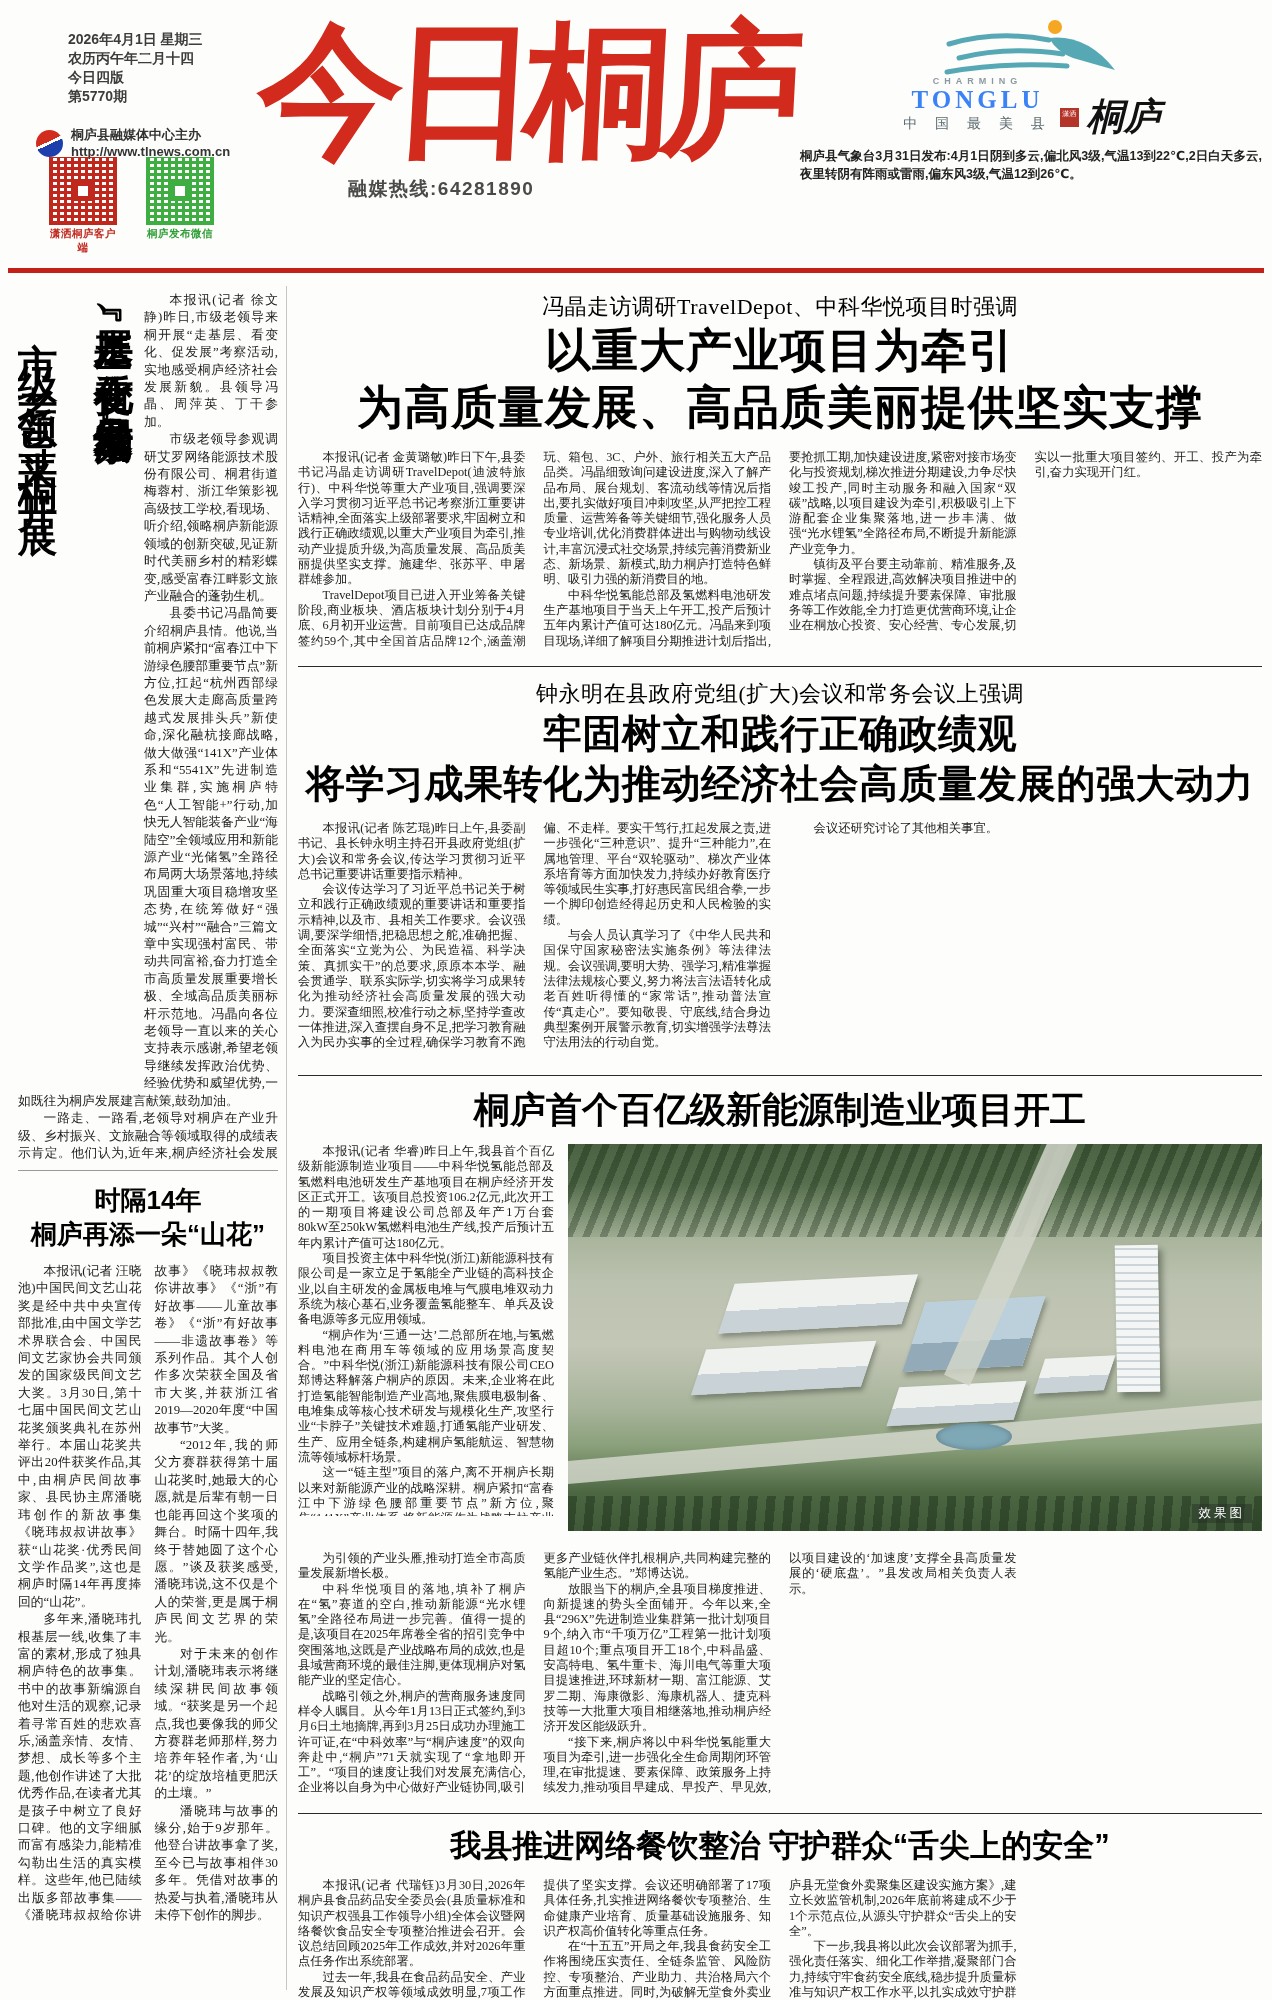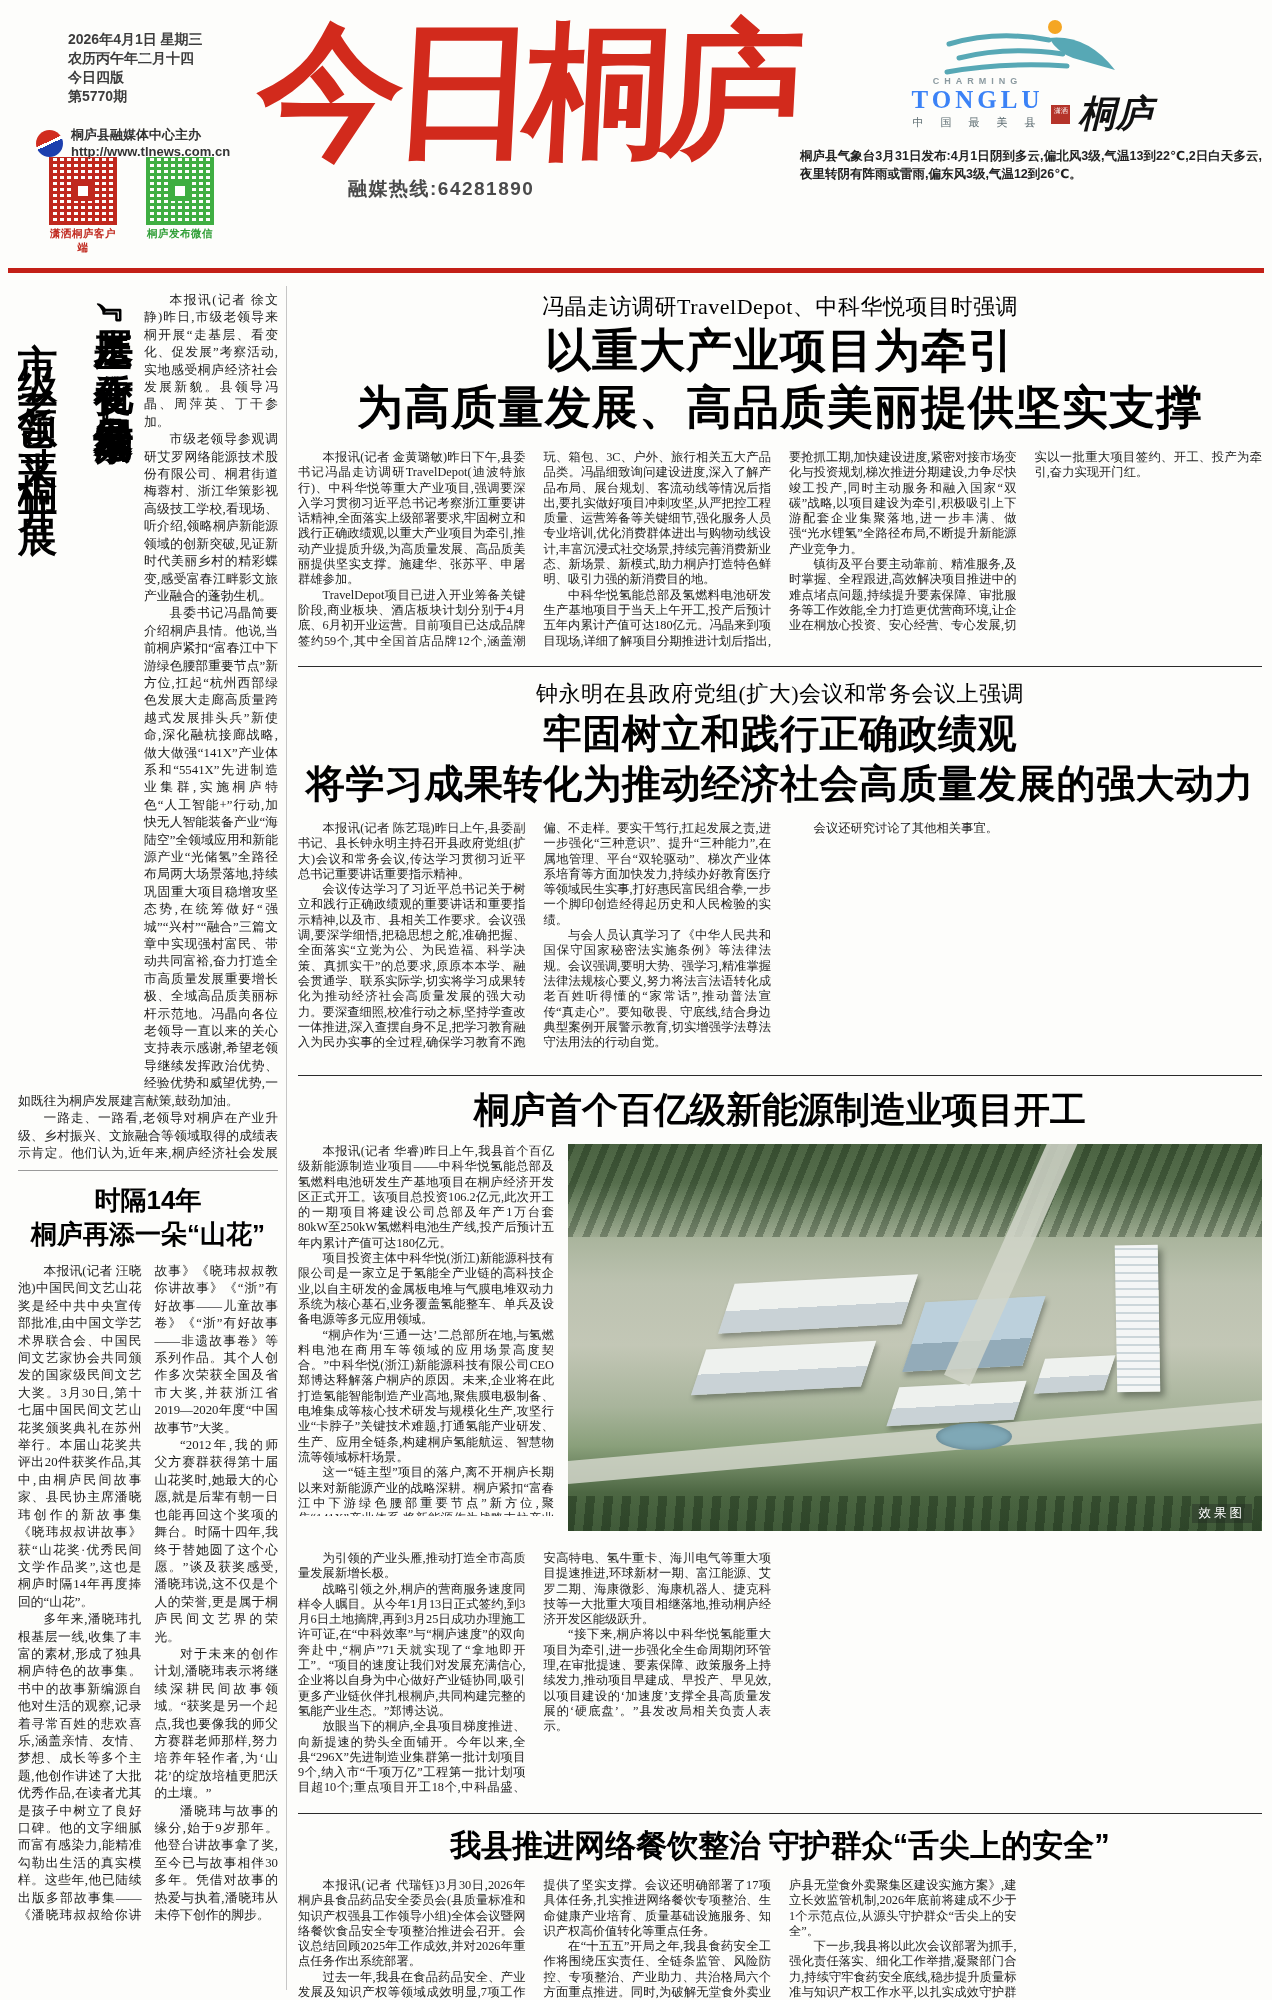--- a/index.html
+++ b/index.html
@@ -27,21 +27,21 @@
   .masthead{position:absolute;left:258px;top:6px;width:540px;height:175px;
      font-family:"DejaVu Serif","Liberation Serif",serif;font-weight:900;color:#d22a1c;
      font-size:146px;line-height:168px;letter-spacing:-12px;transform:skewX(-3deg);white-space:nowrap;}
   .hotline{position:absolute;left:348px;top:176px;font-size:19px;font-weight:700;color:#4a4a4a;letter-spacing:1.5px;}
   .brand{position:absolute;left:800px;top:18px;width:464px;height:126px;display:flex;flex-direction:column;align-items:center;}
   .brand svg{display:block;}
   .brand-line{display:flex;align-items:flex-end;gap:6px;margin-top:-4px;}
   .brand-eng{display:flex;flex-direction:column;align-items:center;}
   .charming{font-size:9px;letter-spacing:5px;color:#8b9aa0;font-weight:700;}
   .tonglu{font-size:25px;font-weight:700;color:#3b82f6;letter-spacing:4px;font-family:"Liberation Serif",serif;}
-  .bsub{font-size:11px;letter-spacing:7px;color:#5b6b70;margin-top:1px;}
+  .bsub{font-size:14px;letter-spacing:7px;color:#5b6b70;margin-top:1px;}
   .seal{width:19px;height:19px;background:#b5342a;color:#fff;font-size:7px;line-height:9px;text-align:center;padding-top:1px;box-sizing:border-box;margin:0 2px 6px 2px;}
   .cn-script{font-family:"DejaVu Serif","Liberation Serif",serif;font-style:italic;font-weight:900;font-size:37px;line-height:34px;color:#111;}
   .weather{position:absolute;left:800px;top:148px;width:462px;font-size:12.5px;line-height:17.5px;
      font-weight:600;color:#222;text-align:justify;}
   .red-rule{position:absolute;left:8px;right:8px;top:268px;height:5px;background:#c32017;}
   .vdivider{position:absolute;left:286px;top:286px;height:1704px;border-left:1px solid #c6c6c6;}
   
   .sidebar{position:absolute;left:18px;top:292px;width:260px;height:1708px;overflow:hidden;}
   .art-a{height:868px;overflow:hidden;}
   .vert-head{float:left;width:116px;height:784px;margin:4px 10px 4px 0;display:flex;justify-content:space-between;}
@@ -222,20 +222,21 @@
           <div class="bld" style="left:68%;top:55%;width:10%;height:9%;"></div>
           <div class="tower"></div>
           <div class="road" style="left:-5%;top:74%;width:112%;height:6%;transform:rotate(-5deg);"></div>
           <div class="road" style="left:62%;top:-6%;width:4%;height:70%;transform:rotate(24deg);"></div>
           <div class="pond"></div>
           <div class="photo-cap">效果图</div>
         </div>
       </div>
       <div class="cols4 a3-cont">
           <p>为引领的产业头雁,推动打造全市高质量发展新增长极。</p>
+          <p>中科华悦项目的落地,填补了桐庐在“氢”赛道的空白,推动新能源“光水锂氢”全路径布局进一步完善。值得一提的是,该项目在2025年席卷全省的招引竞争中突围落地,这既是产业战略布局的成效,也是县域营商环境的最佳注脚,更体现桐庐对氢能产业的坚定信心。</p>
           <p>战略引领之外,桐庐的营商服务速度同样令人瞩目。从今年1月13日正式签约,到3月6日土地摘牌,再到3月25日成功办理施工许可证,在“中科效率”与“桐庐速度”的双向奔赴中,“桐庐”71天就实现了“拿地即开工”。“项目的速度让我们对发展充满信心,企业将以自身为中心做好产业链协同,吸引更多产业链伙伴扎根桐庐,共同构建完整的氢能产业生态。”郑博达说。</p>
           <p>放眼当下的桐庐,全县项目梯度推进、向新提速的势头全面铺开。今年以来,全县“296X”先进制造业集群第一批计划项目9个,纳入市“千项万亿”工程第一批计划项目超10个;重点项目开工18个,中科晶盛、安高特电、氢牛重卡、海川电气等重大项目提速推进,环球新材一期、富江能源、艾罗二期、海康微影、海康机器人、捷克科技等一大批重大项目相继落地,推动桐庐经济开发区能级跃升。</p>
           <p>“接下来,桐庐将以中科华悦氢能重大项目为牵引,进一步强化全生命周期闭环管理,在审批提速、要素保障、政策服务上持续发力,推动项目早建成、早投产、早见效,以项目建设的‘加速度’支撑全县高质量发展的‘硬底盘’。”县发改局相关负责人表示。</p>
         </div>
     </div>
 
     <div class="sep"></div>
 
     <div>
       <div class="h-big a4-head">我县推进网络餐饮整治 守护群众“舌尖上的安全”</div>

